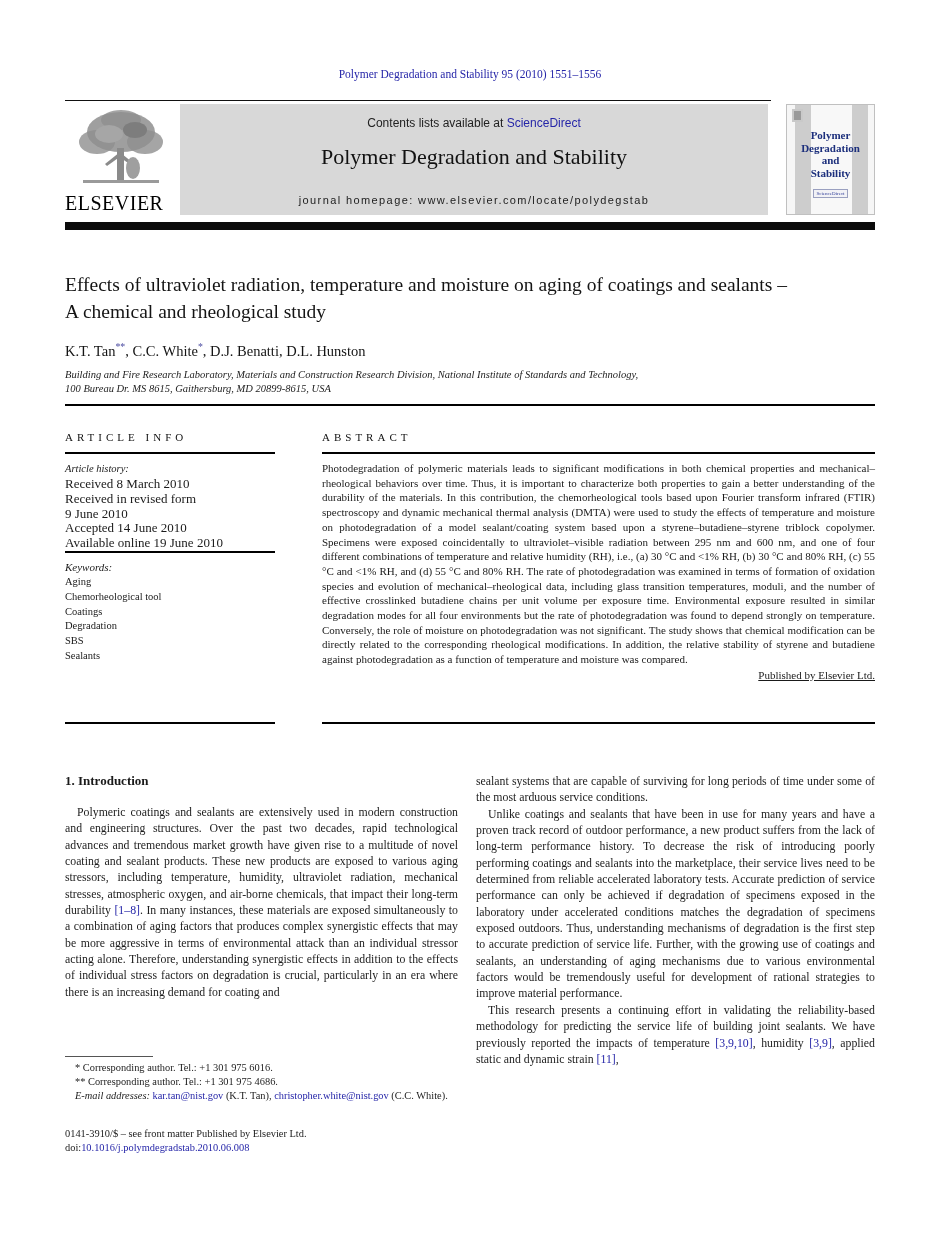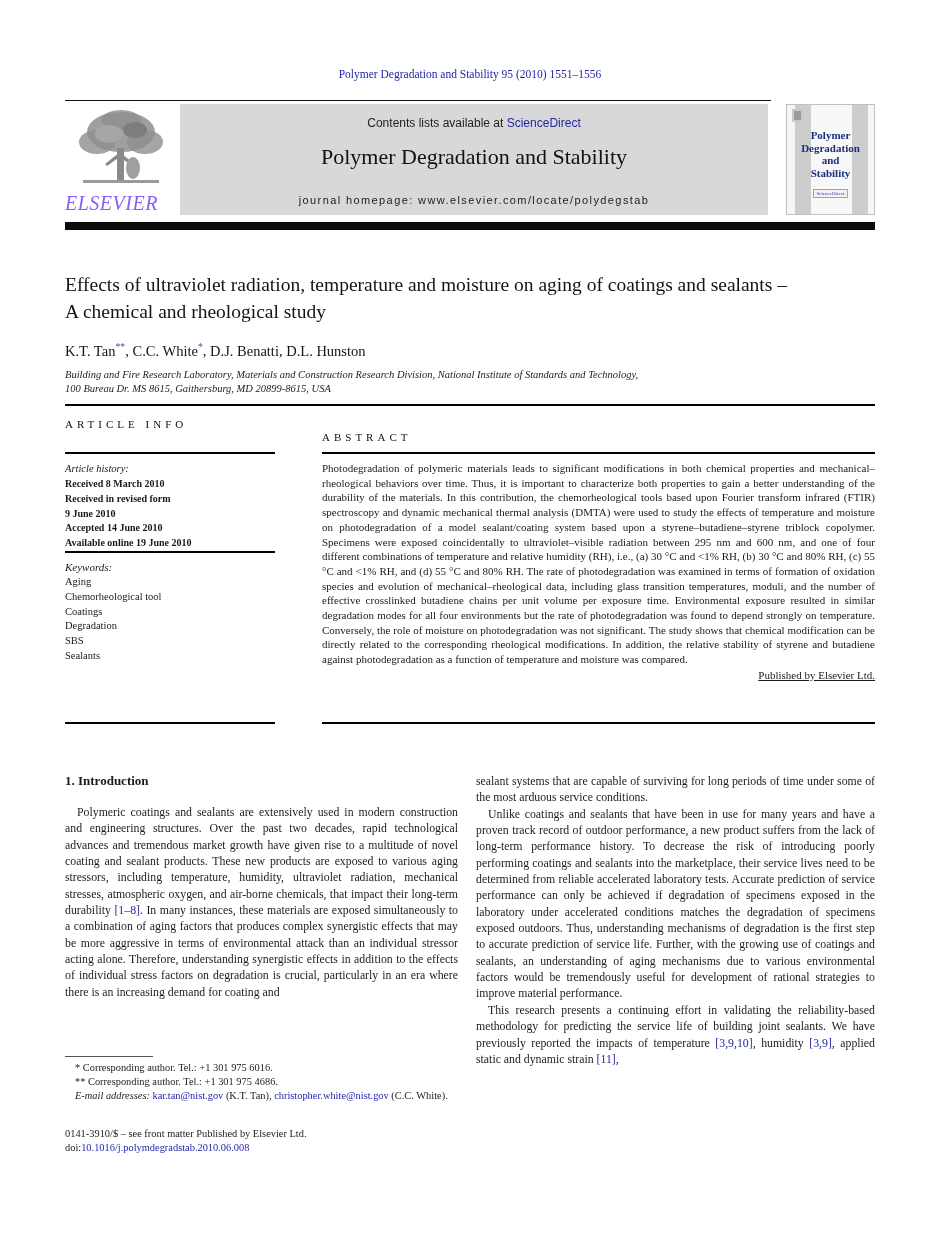--- a/index.html
+++ b/index.html
@@ -11,21 +11,21 @@
   .sup{vertical-align:super;font-size:68%;color:#4a4aa0;}
   .it{font-style:italic;}
   .rule{background:#000;}
   
   .citation{left:65px;top:68px;width:810px;text-align:center;font-size:11.5px;color:#2525a8;}
   .top-rule{left:65px;top:100px;width:706px;height:1px;background:#111;}
   
   .logo-block{left:65px;top:104px;width:112px;height:111px;background:#fff;}
   .logo-tree{position:absolute;left:6px;top:2px;}
   .elsevier-word{position:absolute;left:0;bottom:0;width:112px;text-align:left;
-        font-size:20px;letter-spacing:.5px;color:#8b5cf6;font-family:"Liberation Serif",serif;font-style:italic;}
+        font-size:20px;letter-spacing:.5px;color:#000000;font-family:"Liberation Serif",serif;}
   .header-box{left:180px;top:104px;width:588px;height:111px;background:#d8d8d8;}
   .contents-line{position:absolute;left:0;top:12px;width:100%;text-align:center;font-size:12px;color:#222;}
   .journal-title{position:absolute;left:0;top:40px;width:100%;text-align:center;font-size:22px;color:#111;}
   .homepage-line{position:absolute;left:0;bottom:9px;width:100%;text-align:center;
         font-size:11px;letter-spacing:1.4px;color:#222;}
   
   .cover{left:786px;top:104px;width:89px;height:111px;
         background:linear-gradient(90deg,#f6f6f6 0 8px,#cdcdcd 8px 24px,#f8f8f8 24px 65px,#cdcdcd 65px 81px,#f6f6f6 81px 89px);
         border:1px solid #c0c0c0;box-sizing:border-box;padding-left:41px;}
   .cover-logo{position:absolute;left:5px;top:4px;width:11px;height:13px;background:#9a9a9a;
@@ -35,29 +35,29 @@
   .cover-sd{position:absolute;left:0;bottom:16px;width:100%;text-align:center;
         font-size:5px;color:#33409a;}
   .cover-sd span{display:inline-block;border:1px solid #9aa0c0;padding:1px 2px;background:#f2f2f6;}
   .thick-bar{left:65px;top:222px;width:810px;height:8px;background:#0b0b0b;}
   
   .art-title{left:65px;top:271px;width:730px;font-size:19.5px;line-height:27px;color:#141414;}
   .authors{left:65px;top:341px;width:700px;font-size:14.5px;color:#141414;}
   .affil{left:65px;top:368px;width:740px;font-size:10.5px;line-height:13.5px;font-style:italic;color:#222;}
   .main-rule{left:65px;top:404px;width:810px;height:2px;}
   
-  .info-head{left:65px;top:418px;font-size:11px;letter-spacing:4px;color:#111;}
+  .info-head{left:65px;top:431px;font-size:11px;letter-spacing:4px;color:#111;}
   .abs-head{left:322px;top:431px;font-size:11px;letter-spacing:4px;color:#111;}
   .info-rule-a{left:65px;top:452px;width:210px;height:2px;}
   .info-rule-b{left:65px;top:551px;width:210px;height:2px;}
   .info-rule-c{left:65px;top:722px;width:210px;height:2px;}
   .abs-rule-a{left:322px;top:452px;width:553px;height:2px;}
   .abs-rule-b{left:322px;top:722px;width:553px;height:2px;}
   .hist-label{left:65px;top:463px;font-size:10.5px;font-style:italic;}
-  .hist-list{left:65px;top:477px;font-size:10px;line-height:14.8px;font-weight:bold;}
+  .hist-list{left:65px;top:477px;font-size:13px;line-height:14.8px;}
   .kw-label{left:65px;top:561px;font-size:11px;font-style:italic;}
   .kw-list{left:65px;top:575px;font-size:10.5px;line-height:14.8px;}
   .abstract{left:322px;top:461px;width:553px;font-size:11px;line-height:14.7px;
         text-align:justify;color:#1a1a1a;}
   .abstract .attrib{text-align:right;margin-top:1px;text-decoration:underline;}
   
   .intro-head{left:65px;top:773px;font-size:13px;font-weight:bold;}
   .body-text{font-size:11.8px;line-height:16.35px;text-align:justify;color:#1c1c1c;}
   .col-left{left:65px;top:804px;width:393px;height:248px;overflow:hidden;}
   .col-right{left:476px;top:773px;width:399px;height:348px;overflow:hidden;}

